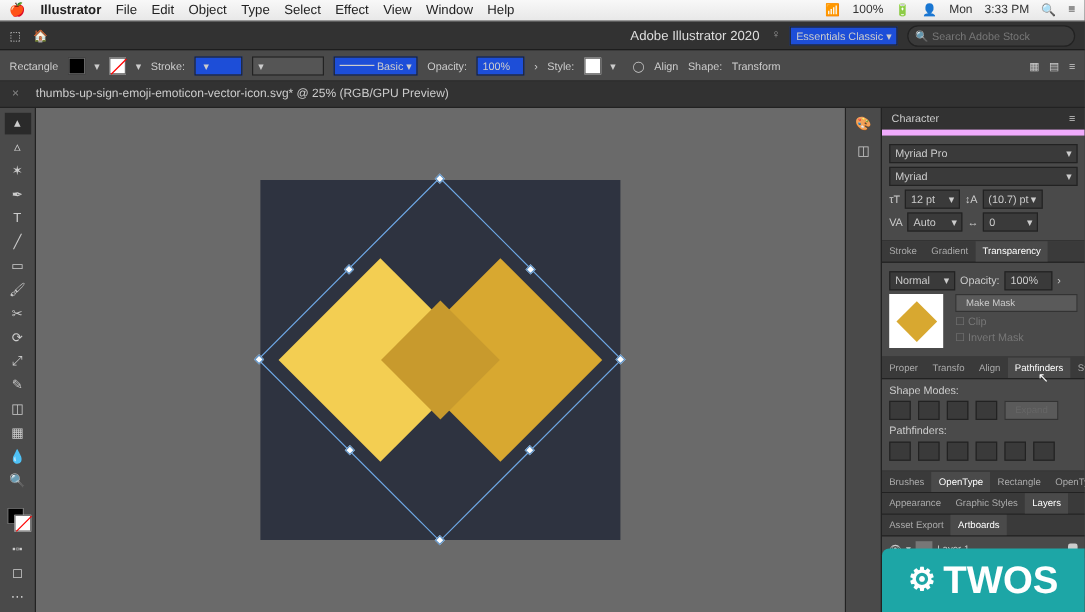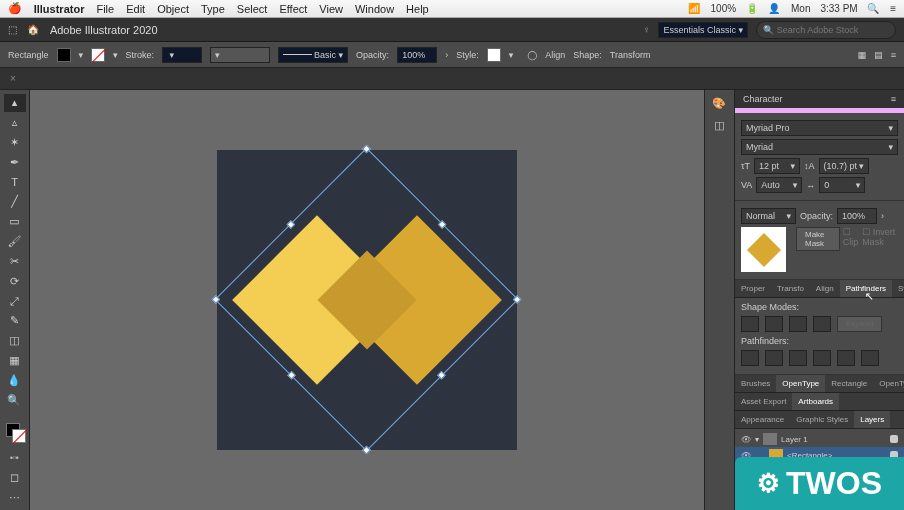--- a/index.html
+++ b/index.html
@@ -1,26 +1,26 @@
 <!DOCTYPE html>
 <html><head>
 <meta charset="utf-8">
 <style>
 *{box-sizing:border-box;margin:0;padding:0;font-family:Helvetica,Arial,sans-serif}
 body{width:904px;height:510px;background:#323232;color:#ccc;font-size:10px;overflow:hidden;position:relative}
 .mac-menu{height:18px;background:linear-gradient(#f8f8f8,#e8e8e8);display:flex;align-items:center;padding:0 8px;gap:12px;color:#222;font-size:11px;border-bottom:1px solid #aaa}
 .mac-menu .spacer{flex:1}
 .mac-menu .right{display:flex;gap:10px;align-items:center;font-size:10px;color:#333}
 .app-bar{height:24px;background:#323232;display:flex;align-items:center;padding:0 8px;gap:10px;border-bottom:1px solid #1a1a1a}
-.app-bar .title{flex:1;text-align:left;color:#ddd;font-size:11px}
+.app-bar .title{flex:1;text-align:right;color:#ddd;font-size:11px}
 .app-bar .right{display:flex;gap:8px;align-items:center}
 .search-box{width:140px;height:18px;background:#3a3a3a;border:1px solid #222;border-radius:9px;padding:0 6px;color:#888;font-size:9px;display:flex;align-items:center}
 .ctrl-bar{height:26px;background:#4a4a4a;border-bottom:1px solid #222;display:flex;align-items:center;padding:0 8px;gap:8px;font-size:9px;color:#ccc}
 .ctrl-bar .sw{width:14px;height:14px;border:1px solid #666}
-.dd{height:16px;background:#0f172a;border:1px solid #222;padding:0 4px;display:flex;align-items:center;min-width:40px;font-size:9px}
+.dd{height:16px;background:#1d4ed8;border:1px solid #222;padding:0 4px;display:flex;align-items:center;min-width:40px;font-size:9px}
 .tab-strip{height:22px;background:#323232;display:flex;align-items:center;padding:0 10px;gap:8px;border-bottom:1px solid #222}
 .doc-tab{font-size:10px;color:#ccc}
 .tab-strip .x{color:#888;margin-right:6px}
 .main{display:flex;height:420px}
 .tools{width:30px;background:#4a4a4a;border-right:1px solid #222;display:flex;flex-direction:column;align-items:center;padding:4px 0;gap:2px}
 .tool{width:22px;height:18px;display:flex;align-items:center;justify-content:center;color:#ccc;font-size:11px}
 .tool.sel{background:#2a2a2a}
 .canvas-wrap{flex:1;background:#6a6a6a;display:flex;align-items:center;justify-content:center;position:relative}
 .artboard{width:300px;height:300px;background:#2e3340;position:relative}
 .diamond{position:absolute;transform:rotate(45deg)}
@@ -116,20 +116,21 @@
   <span>Shape:</span>
   <span>Transform</span>
   <span style="flex:1"></span>
   <span>▦</span>
   <span>▤</span>
   <span>≡</span>
 </div>
 
 <div class="tab-strip">
   <span class="x">×</span>
+  <span class="doc-tab">thumbs-up-sign-emoji-emoticon-vector-icon.svg* @ 25% (RGB/GPU Preview)</span>
 </div>
 
 <div class="main">
   <div class="tools">
     <div class="tool sel">▴</div>
     <div class="tool">▵</div>
     <div class="tool">✶</div>
     <div class="tool">✒</div>
     <div class="tool">T</div>
     <div class="tool">╱</div>
@@ -215,37 +216,42 @@
             <span>▾</span>
           </div>
         <span>↔</span>
         <div class="ddw" style="flex:0 0 46px">
             <span>0</span>
             <span>▾</span>
           </div>
       </div>
     </div>
 
+    <div class="p-tabs">
+      <div class="p-tab">Stroke</div>
+      <div class="p-tab">Gradient</div>
+      <div class="p-tab act">Transparency</div>
+    </div>
     <div class="p-sec">
       <div class="p-row">
         <div class="ddw" style="flex:0 0 55px">
             <span>Normal</span>
             <span>▾</span>
           </div>
         <span>Opacity:</span>
         <div class="ddw" style="flex:0 0 40px">
             <span>100%</span>
           </div>
         <span>›</span>
       </div>
       <div class="p-row" style="align-items:flex-start">
         <div class="sw-preview">
           <div style="width:24px;height:24px;background:#d8a830;transform:rotate(45deg)"></div>
         </div>
-        <div style="flex:1;display:flex;flex-direction:row;gap:3px;padding-left:6px">
+        <div style="flex:1;display:flex;flex-direction:column;gap:3px;padding-left:6px">
           <div class="btn-sm">Make Mask</div>
           <label style="color:#777">☐ <span>Clip</span></label>
           <label style="color:#777">☐ <span>Invert Mask</span></label>
         </div>
       </div>
     </div>
 
     <div class="p-tabs">
       <div class="p-tab">Proper</div>
       <div class="p-tab">Transfo</div>
@@ -274,27 +280,27 @@
       </div>
     </div>
 
     <div class="p-tabs">
       <div class="p-tab">Brushes</div>
       <div class="p-tab act">OpenType</div>
       <div class="p-tab">Rectangle</div>
       <div class="p-tab">OpenType</div>
     </div>
     <div class="p-tabs">
-      <div class="p-tab">Asset Export</div>
-      <div class="p-tab act">Artboards</div>
-    </div>
-    <div class="p-tabs">
       <div class="p-tab">Appearance</div>
       <div class="p-tab">Graphic Styles</div>
       <div class="p-tab act">Layers</div>
+    </div>
+    <div class="p-tabs">
+      <div class="p-tab">Asset Export</div>
+      <div class="p-tab act">Artboards</div>
     </div>
     <div class="layers">
       <div class="layer-row">
         <span class="eye">👁</span>
         <span>▾</span>
         <span class="layer-sw" style="background:#777"></span>
         <span>Layer 1</span>
         <span style="flex:1"></span>
           <span class="chip"></span>
       </div>

